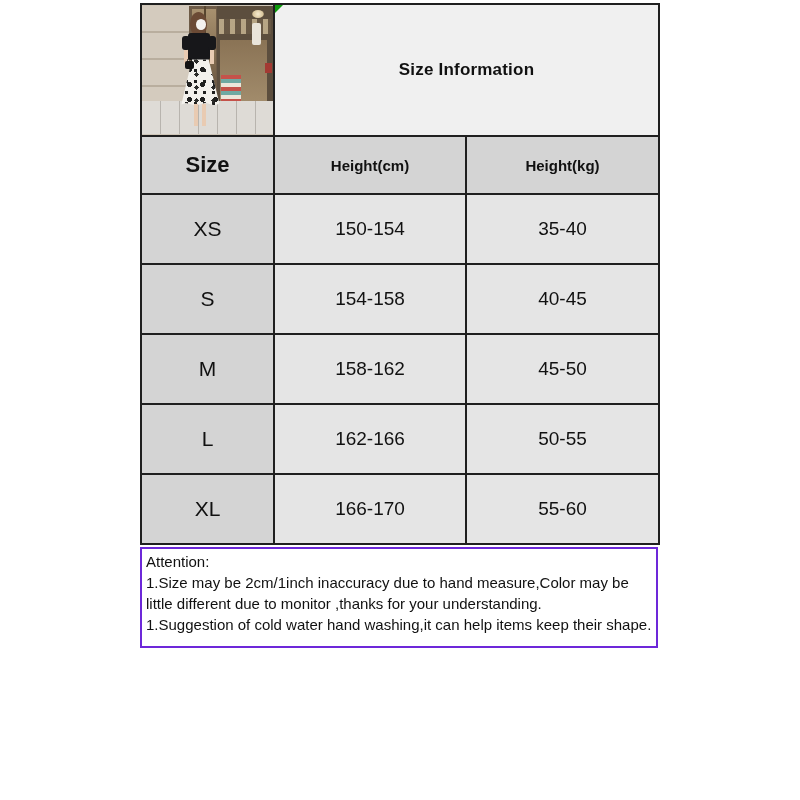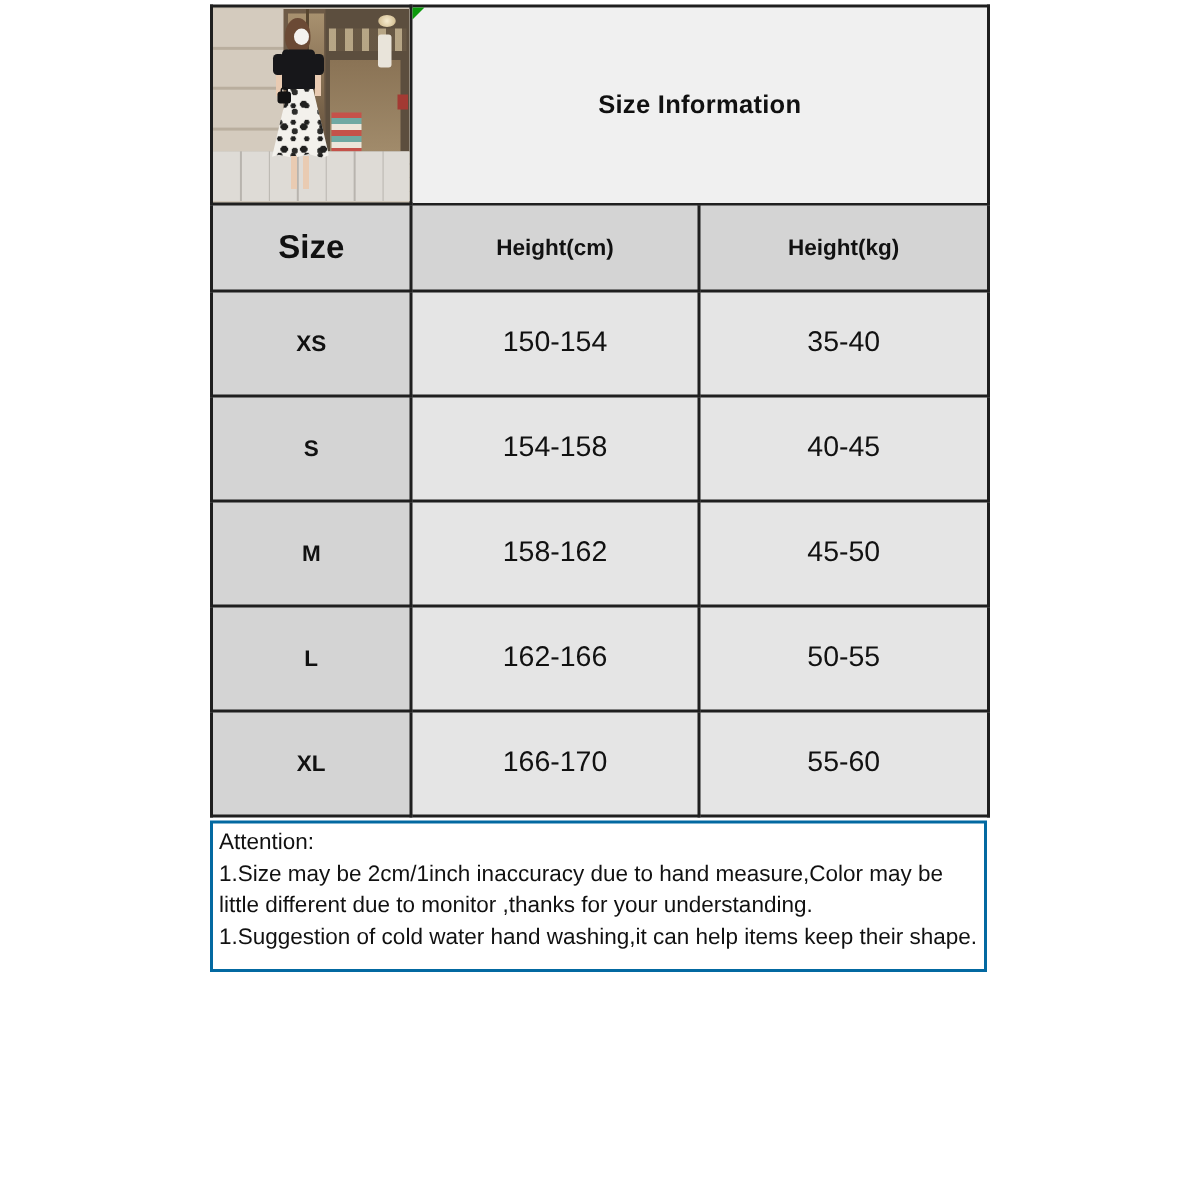--- a/index.html
+++ b/index.html
@@ -12,24 +12,24 @@
   table.size-table td, table.size-table th { border:2px solid #1f1f1f; text-align:center; vertical-align:middle; }
 
   .photo-cell  { width:133px; height:132px; padding:0; background:#cfc6b8; }
   .title-cell  { background:#f0f0f0; position:relative; font-weight:bold; font-size:17px; letter-spacing:.2px; }
   .corner-flag { position:absolute; top:0; left:0; width:0; height:0;
                  border-top:8px solid #0c9a0c; border-right:8px solid transparent; }
 
   tr.header-row th { background:#d4d4d4; height:58px; font-size:15px; }
   tr.header-row th.size-head { font-size:22px; }
   tr.data-row  { height:70px; }
-  tr.data-row td.size-col { background:#d4d4d4; font-weight:bold; font-size:15px;margin-top:11px; }
+  tr.data-row td.size-col { background:#d4d4d4; font-weight:normal; font-size:21px;margin-top:11px; }
   tr.data-row td.val-col  { background:#e5e5e5; font-size:19px; }
 
-  .attention { margin-top:2px; width:518px; height:101px; border:2px solid #0369a1;
+  .attention { margin-top:2px; width:518px; height:101px; border:2px solid #6d28d9;
                background:#fff; padding:2px 4px 0 4px; font-size:15px; line-height:21px; text-align:left; }
 
   
   .photo { position:relative; width:100%; height:128px; overflow:hidden; background:#cfc6b8; }
   .p-wall { position:absolute; left:0; top:0; width:40%; height:76%;
             background:repeating-linear-gradient(180deg,#d4cbbe 0 25px,#b9ae9e 25px 27px),
             linear-gradient(180deg,#d4cbbe,#c8beb0); }
   .p-door { position:absolute; left:36%; top:0; width:23%; height:78%; background:#6e5b47; }
   .p-door-glass { position:absolute; left:3px; right:3px; top:3px; bottom:2px;
                   background:linear-gradient(180deg,#a8916f 0%,#7d674d 60%,#5d4b38 100%); }

